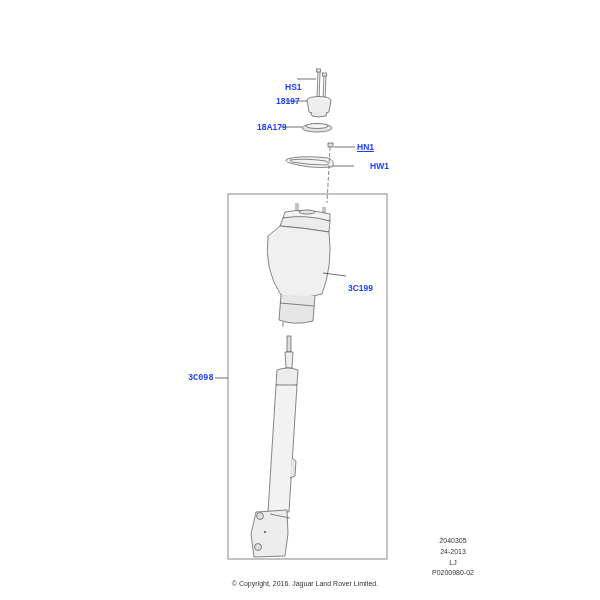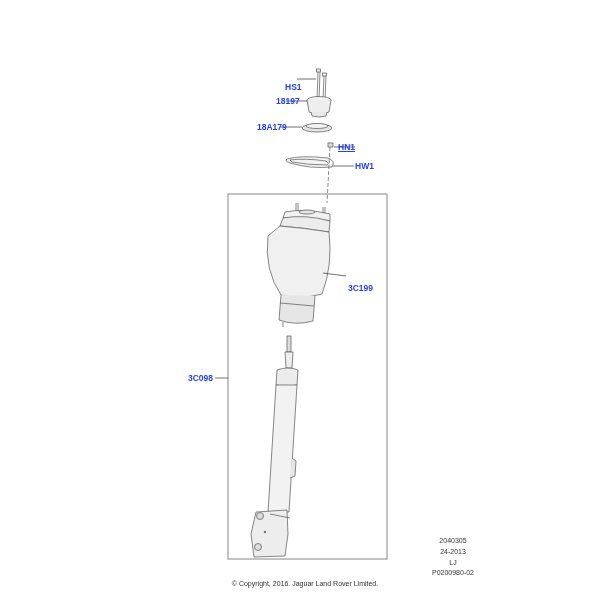--- a/index.html
+++ b/index.html
@@ -78,22 +78,22 @@
       <line x1="333" y1="166" x2="354" y2="166"></line>
       <line x1="323" y1="273" x2="346" y2="276"></line>
       <line x1="215" y1="378" x2="228" y2="378"></line>
     </g>
   </g>
 </svg>
 
 <span class="lbl" style="left:277px;top:82px;padding-left:8px;">HS1</span>
 <span class="lbl" style="left:260px;top:96px;margin-left:16px;">18197</span>
 <span class="lbl" style="left:257px;top:122px;">18A179</span>
-<span class="lbl" style="left:338px;top:142px;text-decoration:underline;">HN1</span>
-<span class="lbl" style="left:355px;top:161px;">HW1</span>
+<span class="lbl" style="left:357px;top:142px;text-decoration:underline;">HN1</span>
+<span class="lbl" style="left:370px;top:161px;">HW1</span>
 <span class="lbl" style="left:348px;top:283px;">3C199</span>
-<span class="lbl" style="left:188px;top:373px;">3C098</span>
+<span class="lbl" style="left:188px;top:373px;font-family:Liberation Mono, monospace;">3C098</span>
 
 <div class="meta" style="left:423px;top:536px;width:60px;">2040305</div>
 <div class="meta" style="left:423px;top:547px;width:60px;">24-2013</div>
 <div class="meta" style="left:423px;top:558px;width:60px;">LJ</div>
 <div class="meta" style="left:418px;top:568px;width:70px;">P0200980-02</div>
 <div class="meta" style="left:205px;top:579px;width:200px;">© Copyright, 2016. Jaguar Land Rover Limited.</div>
 
 </body></html>

